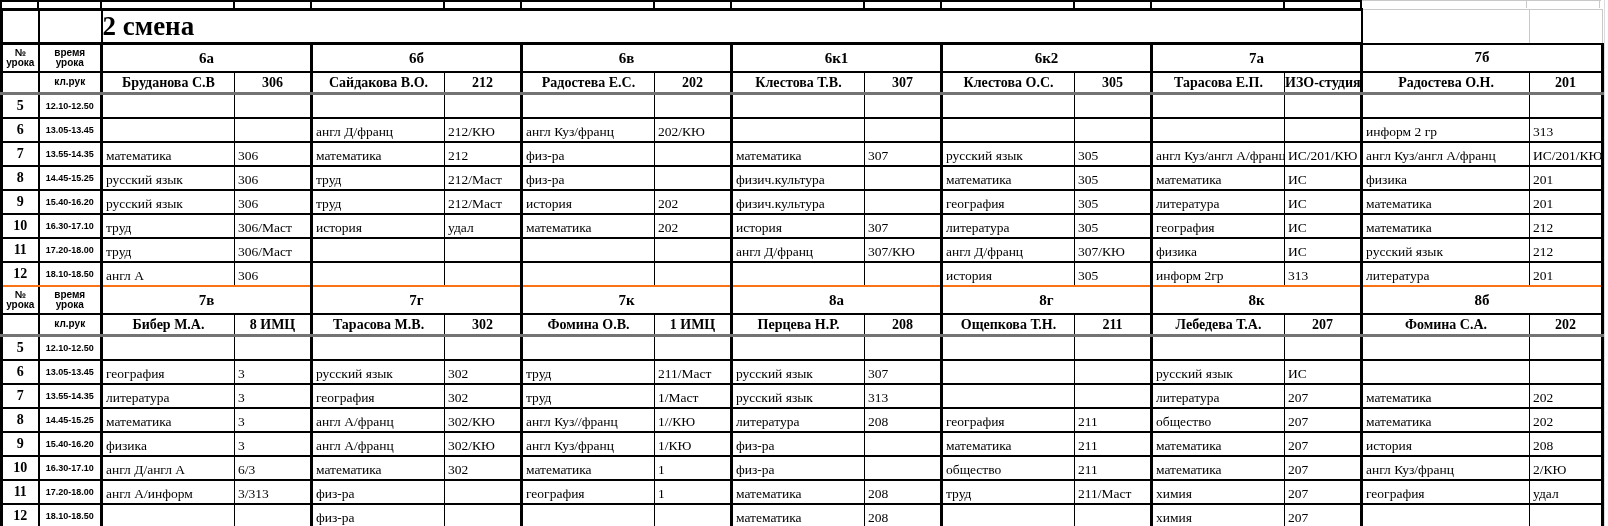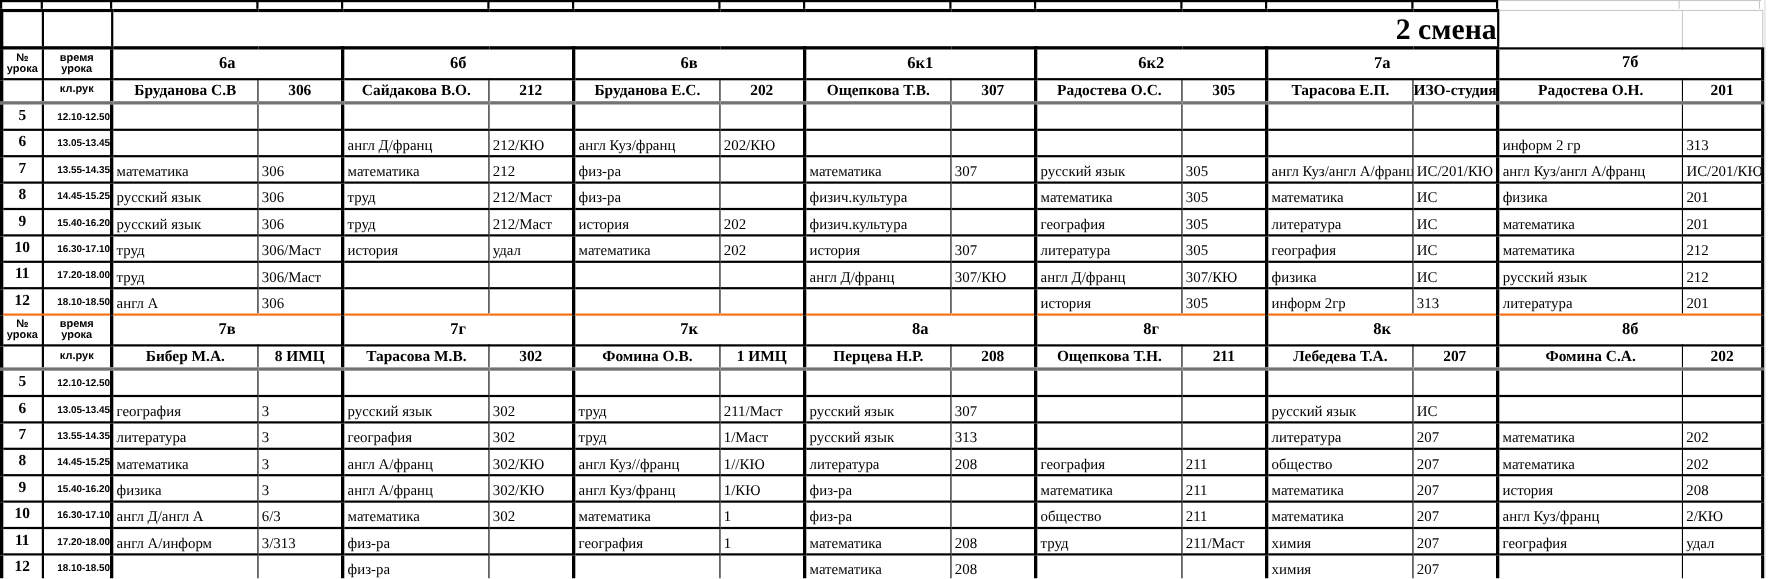--- a/index.html
+++ b/index.html
@@ -4,30 +4,30 @@
 <style>
   html,body{margin:0;padding:0;background:#fff;}
   #screen{position:relative;width:1608px;height:526px;background:#ffffff;overflow:hidden;
           font-family:"Liberation Serif",serif;color:#000;}
   
   table{border-collapse:collapse;table-layout:fixed;width:1601px;}
   td{border:2px solid #000;overflow:hidden;white-space:nowrap;
      font:13.5px "Liberation Serif",serif;vertical-align:bottom;padding:0 0 1px 3px;height:21px;}
   .c-num{border-left:3px solid #000;text-align:center;vertical-align:middle;
          font:bold 14px "Liberation Serif",serif;padding:0;}
-  .c-time{text-align:right;vertical-align:middle;font:bold 9px "Liberation Sans",sans-serif;padding:0;}
+  .c-time{text-align:center;vertical-align:middle;font:bold 9px "Liberation Sans",sans-serif;padding:0;}
   .c-subj{border-left:3px solid #000;border-right:1px solid #000;}
   .c-room{border-left:1px solid #000;}
   .c-last{border-right:3px solid #000;}
   .hd{font:bold 15px "Liberation Serif",serif;text-align:center;vertical-align:middle;padding:0;}
   .teacher,.roomhead{font:bold 14px "Liberation Serif",serif;text-align:center;vertical-align:middle;padding:0;}
   .corner{font:bold 10px "Liberation Sans",sans-serif;text-align:center;vertical-align:middle;
           padding:0;white-space:normal;line-height:1.05;}
   .title-row td{border-top:3px solid #000;border-bottom:3px solid #000;height:28px;}
-  .title-cell{font:bold 27px "Liberation Serif",serif;text-align:right;vertical-align:middle;padding:0;margin-left:16px;}
+  .title-cell{font:bold 27px "Liberation Serif",serif;text-align:left;vertical-align:middle;padding:0;margin-left:16px;}
   .out{border:1px solid #c9c9c9 !important;}
   .head-row td{height:26px;}
   .kl-row td{border-bottom:3px solid #737373;height:19px;}
   .last-row td{border-bottom:2px solid #f97316;}
   #t2 .head-row td{border-top:0;}
   
   .band{position:relative;width:1601px;background:#fff;}
   #topband{height:8px;}
   .tick{position:absolute;top:0;bottom:0;}
   .tick.black{width:2px;background:#000;}
@@ -99,25 +99,25 @@
           <td class="hd c-subj" colspan="2">7а</td>
           <td class="hd c-subj c-last" colspan="2">7б</td>
         </tr>
         <tr class="kl-row">
           <td class="c-num"></td>
           <td class="c-time corner">кл.рук</td>
           <td class="teacher c-subj">Бруданова С.В</td>
           <td class="roomhead c-room">306</td>
           <td class="teacher c-subj">Сайдакова В.О.</td>
           <td class="roomhead c-room">212</td>
-          <td class="teacher c-subj">Бруданова Е.С.</td>
+          <td class="teacher c-subj">Радостева Е.С.</td>
           <td class="roomhead c-room">202</td>
-          <td class="teacher c-subj">Ощепкова Т.В.</td>
+          <td class="teacher c-subj">Клестова Т.В.</td>
           <td class="roomhead c-room">307</td>
-          <td class="teacher c-subj">Радостева О.С.</td>
+          <td class="teacher c-subj">Клестова О.С.</td>
           <td class="roomhead c-room">305</td>
           <td class="teacher c-subj">Тарасова Е.П.</td>
           <td class="roomhead c-room">ИЗО-студия</td>
           <td class="teacher c-subj">Радостева О.Н.</td>
           <td class="roomhead c-room c-last">201</td>
         </tr>
         <tr>
           <td class="c-num">5</td>
           <td class="c-time">12.10-12.50</td>
           <td class="c-subj"></td>

